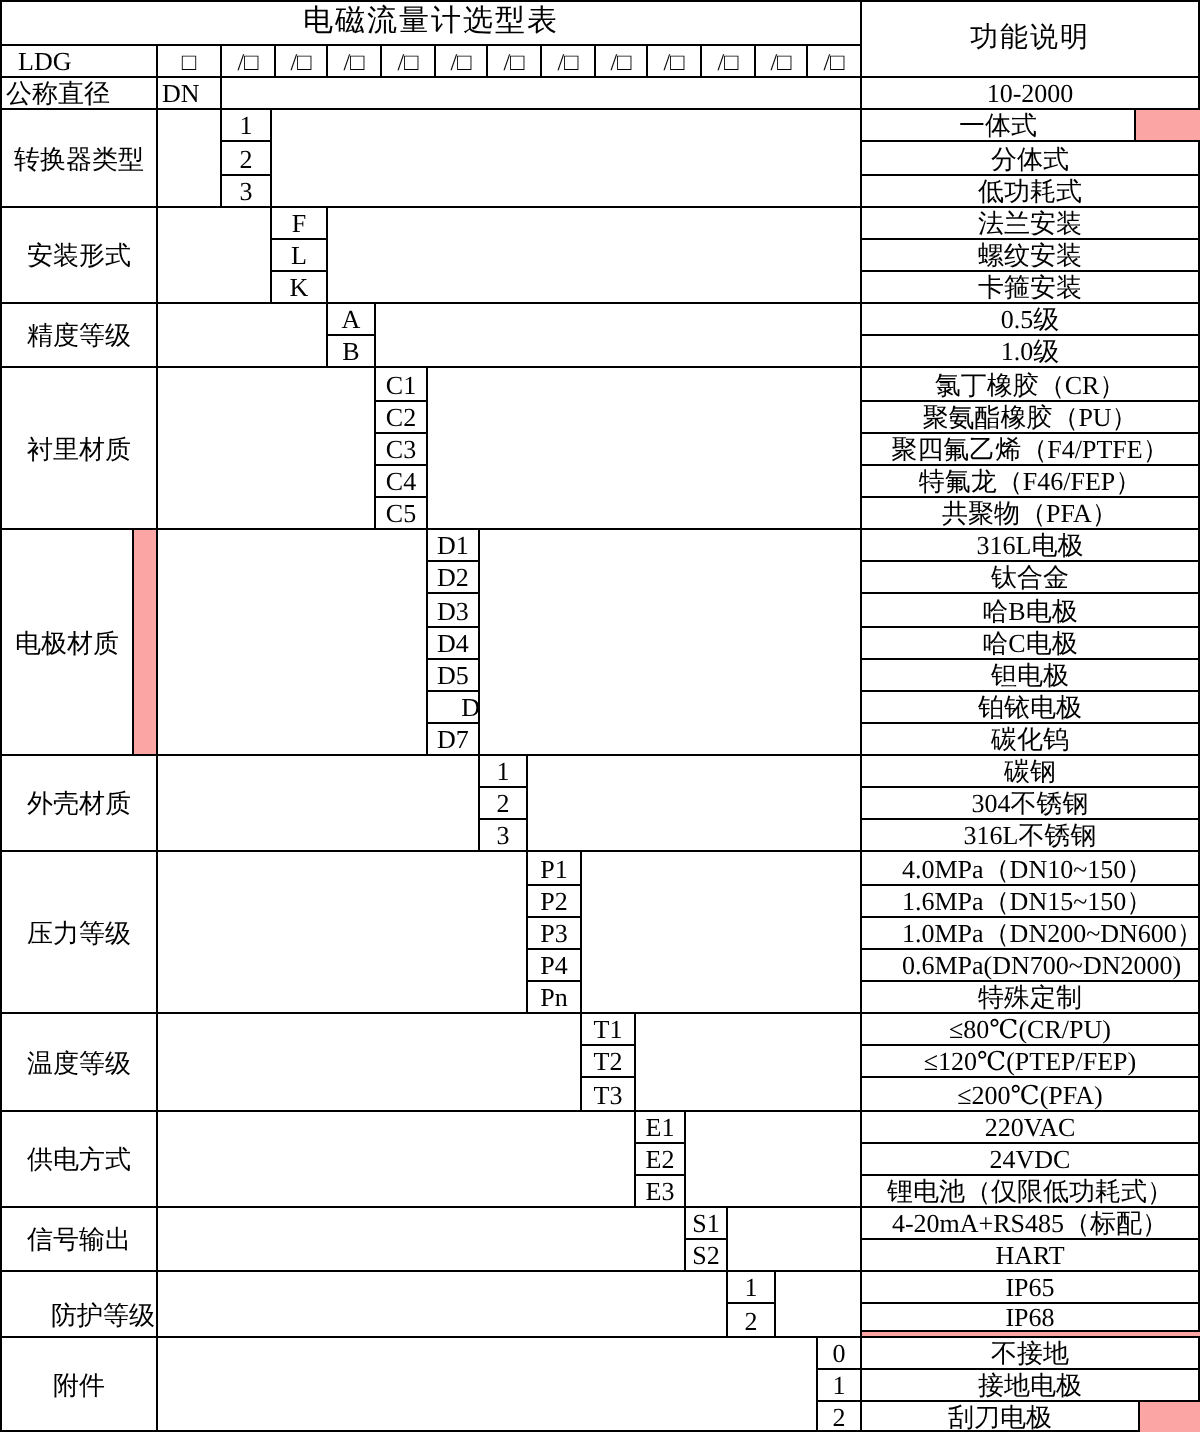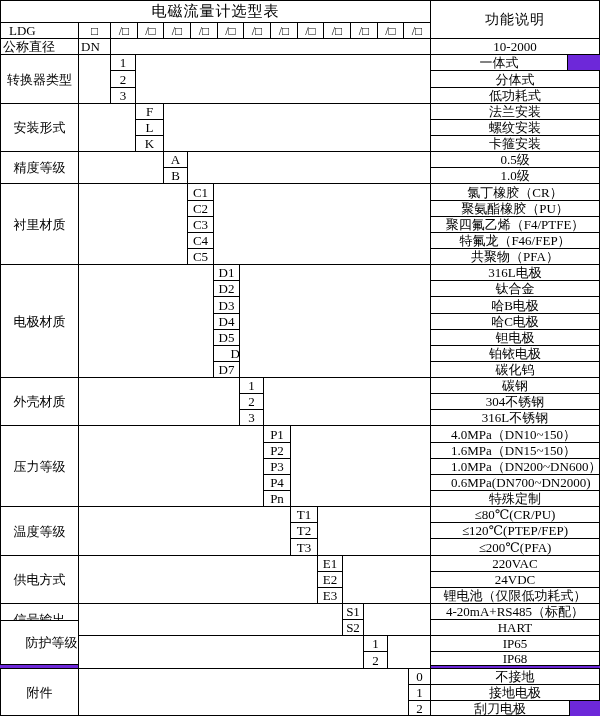--- a/index.html
+++ b/index.html
@@ -27,21 +27,21 @@
   .title{left:0;top:0;width:431px;height:23px;font-size:15px;letter-spacing:1px;}
   .fhead{left:430px;top:0;width:170px;height:39px;font-size:14px;letter-spacing:1px;}
   .pad{justify-content:flex-start;padding-left:8px;}
   .pad2{justify-content:flex-start;padding-left:2px;}
   .left{justify-content:flex-start;padding-left:20px;}
   .boxglyph{font-size:12px;}
 </style>
 </head>
 <body>
 
-<div id="table" style="color: rgb(0, 0, 0); background: #6d28d9;">
+<div id="table" style="color: rgb(0, 0, 0); background: #fca5a5;">
   <div class="cell title">电磁流量计选型表</div>
   <div class="cell fhead">功能说明</div>
 <div class="cell pad" style="left: 0px; top: 22px; width: 79px; height: 17px;">LDG</div>
     <div class="cell boxglyph" style="left: 78px; top: 22px; width: 33px; height: 17px;">□</div>
     <div class="cell boxglyph" style="left: 110px; top: 22px; width: 28px; height: 17px;">/□</div>
     <div class="cell boxglyph" style="left: 137px; top: 22px; width: 27px; height: 17px;">/□</div>
     <div class="cell boxglyph" style="left: 163px; top: 22px; width: 28px; height: 17px;">/□</div>
     <div class="cell boxglyph" style="left: 190px; top: 22px; width: 28px; height: 17px;">/□</div>
     <div class="cell boxglyph" style="left: 217px; top: 22px; width: 27px; height: 17px;">/□</div>
     <div class="cell boxglyph" style="left: 243px; top: 22px; width: 28px; height: 17px;">/□</div>
@@ -86,21 +86,21 @@
     <div class="cell" style="left: 187px; top: 183px; width: 27px; height: 18px;">C1</div>
     <div class="cell" style="left: 430px; top: 183px; width: 170px; height: 18px;">氯丁橡胶（CR）</div>
     <div class="cell" style="left: 187px; top: 200px; width: 27px; height: 17px;">C2</div>
     <div class="cell" style="left: 430px; top: 200px; width: 170px; height: 17px;">聚氨酯橡胶（PU）</div>
     <div class="cell" style="left: 187px; top: 216px; width: 27px; height: 17px;">C3</div>
     <div class="cell" style="left: 430px; top: 216px; width: 170px; height: 17px;">聚四氟乙烯（F4/PTFE）</div>
     <div class="cell" style="left: 187px; top: 232px; width: 27px; height: 17px;">C4</div>
     <div class="cell" style="left: 430px; top: 232px; width: 170px; height: 17px;">特氟龙（F46/FEP）</div>
     <div class="cell" style="left: 187px; top: 248px; width: 27px; height: 17px;">C5</div>
     <div class="cell" style="left: 430px; top: 248px; width: 170px; height: 17px;">共聚物（PFA）</div>
-    <div class="cell" style="left: 0px; top: 264px; width: 79px; height: 114px;">电极材质</div>
+    <div class="cell" style="left: 0px; top: 264px; width: 67px; height: 114px;">电极材质</div>
     <div class="cell" style="left: 78px; top: 264px; width: 136px; height: 114px;"></div>
     <div class="cell" style="left: 239px; top: 264px; width: 192px; height: 114px;"></div>
     <div class="cell" style="left: 213px; top: 264px; width: 27px; height: 17px;">D1</div>
     <div class="cell" style="left: 430px; top: 264px; width: 170px; height: 17px;">316L电极</div>
     <div class="cell" style="left: 213px; top: 280px; width: 27px; height: 17px;">D2</div>
     <div class="cell" style="left: 430px; top: 280px; width: 170px; height: 17px;">钛合金</div>
     <div class="cell" style="left: 213px; top: 296px; width: 27px; height: 18px;">D3</div>
     <div class="cell" style="left: 430px; top: 296px; width: 170px; height: 18px;">哈B电极</div>
     <div class="cell" style="left: 213px; top: 313px; width: 27px; height: 17px;">D4</div>
     <div class="cell" style="left: 430px; top: 313px; width: 170px; height: 17px;">哈C电极</div>
@@ -150,21 +150,21 @@
     <div class="cell" style="left: 430px; top: 571px; width: 170px; height: 17px;">24VDC</div>
     <div class="cell" style="left: 317px; top: 587px; width: 26px; height: 17px;">E3</div>
     <div class="cell" style="left: 430px; top: 587px; width: 170px; height: 17px;">锂电池（仅限低功耗式）</div>
     <div class="cell" style="left: 0px; top: 603px; width: 79px; height: 33px;">信号输出</div>
     <div class="cell" style="left: 78px; top: 603px; width: 265px; height: 33px;"></div>
     <div class="cell" style="left: 363px; top: 603px; width: 68px; height: 33px;"></div>
     <div class="cell" style="left: 342px; top: 603px; width: 22px; height: 17px;">S1</div>
     <div class="cell" style="left: 430px; top: 603px; width: 170px; height: 17px;">4-20mA+RS485（标配）</div>
     <div class="cell" style="left: 342px; top: 619px; width: 22px; height: 17px;">S2</div>
     <div class="cell" style="left: 430px; top: 619px; width: 170px; height: 17px;">HART</div>
-    <div class="cell" style="left: 0px; top: 620px; width: 79px; height: 45px; padding-left: 24px;">防护等级</div>
+    <div class="cell" style="left: 0px; top: 635px; width: 79px; height: 45px; padding-left: 24px;">防护等级</div>
     <div class="cell" style="left: 78px; top: 635px; width: 286px; height: 34px;"></div>
     <div class="cell" style="left: 387px; top: 635px; width: 44px; height: 34px;"></div>
     <div class="cell" style="left: 363px; top: 635px; width: 25px; height: 17px;">1</div>
     <div class="cell" style="left: 430px; top: 635px; width: 170px; height: 17px;">IP65</div>
     <div class="cell" style="left: 363px; top: 651px; width: 25px; height: 18px;">2</div>
     <div class="cell" style="left: 430px; top: 651px; width: 170px; height: 15px;">IP68</div>
     <div class="cell" style="left: 0px; top: 668px; width: 79px; height: 48px;">附件</div>
     <div class="cell" style="left: 78px; top: 668px; width: 331px; height: 48px;"></div>
     <div class="cell" style="left: 408px; top: 668px; width: 23px; height: 17px;">0</div>
     <div class="cell" style="left: 430px; top: 668px; width: 170px; height: 17px;">不接地</div>

